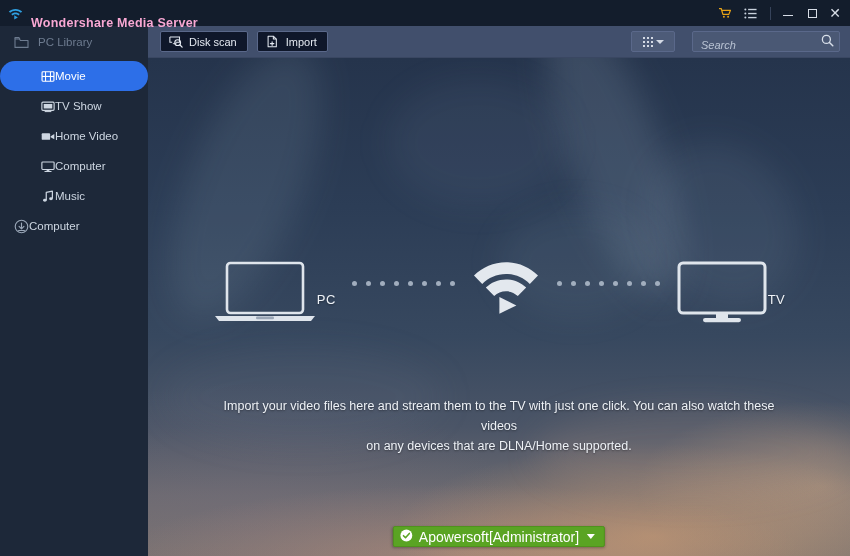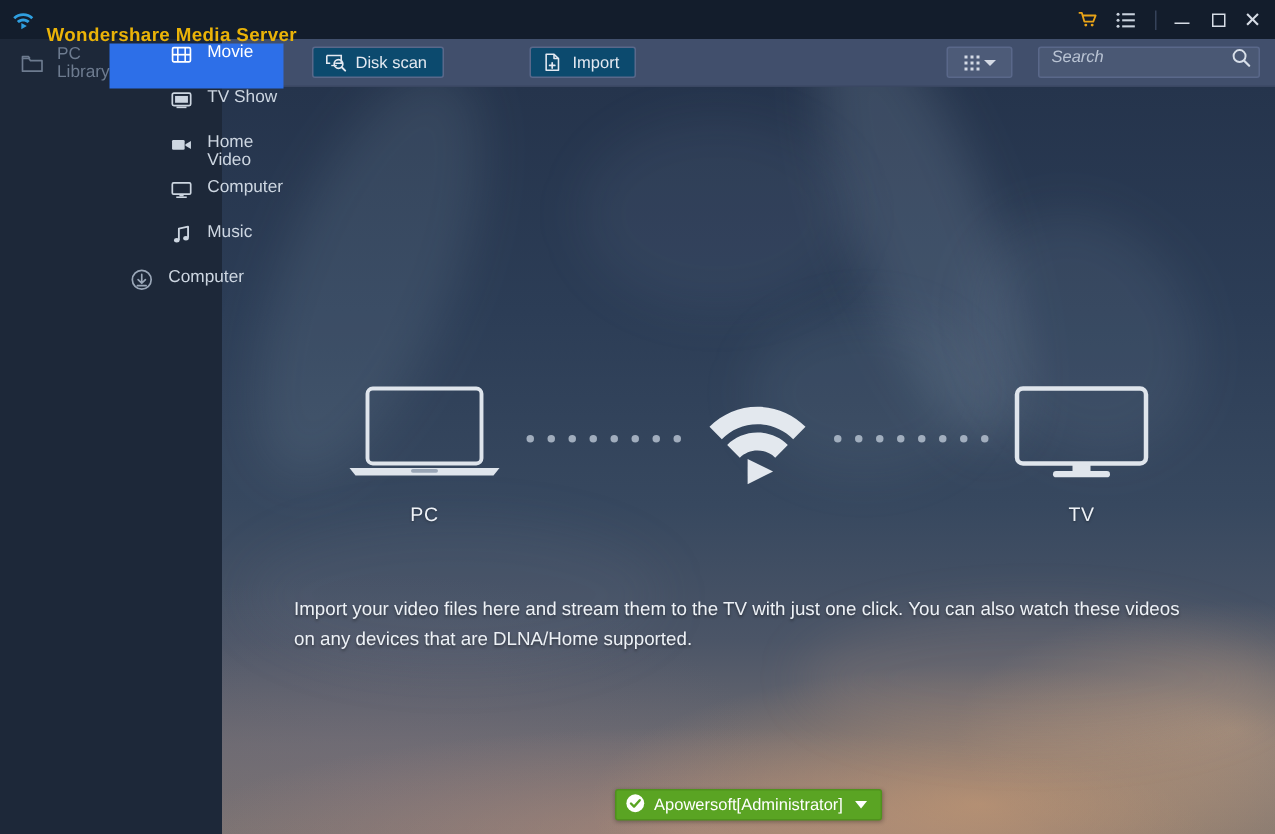--- a/index.html
+++ b/index.html
@@ -17,21 +17,21 @@
   
   .titlebar {
     height:26px; flex:0 0 26px;
     background:#131d2c;
     display:flex; align-items:center;
     padding:0 0 0 7px;
     position:relative; z-index:40;
   }
   .brand-logo { width:17px; height:15px; flex:0 0 17px; position:relative; margin-right:7px; }
   .app-title {
-    color:#eab308; font-size:12.5px; font-weight:bold;
+    color:#f9a8d4; font-size:12.5px; font-weight:bold;
     letter-spacing:.25px; white-space:nowrap;margin-top:20px;
   }
   .tb-right { margin-left:auto; display:flex; align-items:center; height:26px; }
   .tb-btn {
     width:25px; height:26px; display:flex; align-items:center; justify-content:center;
     color:#c9d2dd;
   }
   .tb-btn.cart { color:#e8a317; }
   .tb-sep { width:1px; height:13px; background:#36435a; margin:0 5px 0 7px; }
   .win-btn {
@@ -44,72 +44,72 @@
   .glyph-x { font-size:14px; line-height:1; font-weight:400; }
 
   
   .bodyrow { flex:1 1 auto; display:flex; min-height:0; }
 
   
   .sidebar {
     width:148px; flex:0 0 148px;
     background:#1d2839;
     position:relative; z-index:30;
-    display:flex; flex-direction:row;
+    display:flex; flex-direction:column;
   }
   .lib-header {
     height:32px; display:flex; align-items:center;
     padding-left:14px; gap:9px;
   }
   .lib-header .lbl { color:#6d7b8f; font-size:11.5px; }
   .nav { display:flex; flex-direction:column; padding-top:3px; }
   .nav-item {
-    height:30px; display:flex; gap:10px;
-    color:#cdd6e1; font-size:11.5px;
+    height:30px; display:flex; align-items:center; 
+    color:#cdd6e1; font-size:11.5px;border-radius:15px;
   }
   .nav-item.indent { padding-left:40px; }
   .nav-item.root { padding-left:14px; }
   .nav-item.active { background:#2d6fe8; color:#ffffff; }
   .nav-icon { width:15px; height:15px; flex:0 0 15px; display:flex; align-items:center; justify-content:center; }
 
   
   .content { flex:1 1 auto; position:relative; min-width:0; display:flex; flex-direction:column; }
 
   .toolbar {
     height:32px; flex:0 0 32px;
     background:#414f6c;
     display:flex; align-items:center;
     padding:0 10px 0 12px; gap:9px;
     position:relative; z-index:20;
     border-bottom:1px solid #3a4762;
   }
   .tool-btn {
     height:21px; padding:0 10px 0 8px;
-    background:#0c4a6e; border:1px solid #5a688a;
+    background:#0f172a; border:1px solid #5a688a;
     border-radius:2px;
     display:flex; align-items:center; gap:6px;
-    color:#e4e9f1; font-size:11px; white-space:nowrap;margin-left:48px;
+    color:#e4e9f1; font-size:11px; white-space:nowrap;
   }
   .tool-ico { width:14px; height:14px; flex:0 0 14px; display:flex; align-items:center; justify-content:center; }
   .tb-spacer { flex:1 1 auto; }
   .grid-btn {
     height:21px; width:44px;
     background:#4d5b78; border:1px solid #5a688a; border-radius:2px;
     display:flex; align-items:center; justify-content:center; gap:3px;
   }
   .grid-dots { display:grid; grid-template-columns:repeat(3,2px); gap:2px; }
   .grid-dots i { width:2px; height:2px; background:#d4dae5; display:block; }
   .caret-dn {
     width:0; height:0; border-left:4px solid transparent; border-right:4px solid transparent;
     border-top:4px solid #d4dae5;
   }
   .search-wrap {
     height:21px; width:148px; margin-left:8px;
     background:#4a5874; border:1px solid #5a688a; border-radius:2px;
-    display:flex; align-items:flex-start; padding:0 5px 0 8px;
+    display:flex; align-items:flex-end; padding:0 5px 0 8px;
   }
   .search-input {
     flex:1 1 auto; min-width:0; background:transparent; border:0; outline:none;
     color:#e6ebf3; font-size:11px; font-family:"Liberation Sans", sans-serif;
   }
   .search-input::placeholder { color:#b9c3d3; font-style:italic; opacity:1; }
 
   
   .stage { flex:1 1 auto; position:relative; overflow:hidden; }
   .bg {
@@ -128,42 +128,42 @@
   .w4 { left:34%; top:4%;   width:26%; height:26%; background:rgba(150,170,195,.07); }
   .w5 { left:50%; top:30%;  width:22%; height:22%; background:rgba(170,186,206,.08); }
   .w6 { left:2%;  top:58%;  width:40%; height:20%; background:rgba(120,130,150,.10); }
   .w7 { left:55%; top:70%;  width:45%; height:18%; background:rgba(210,170,140,.14); }
 
   
   .hero {
     position:absolute; left:0; right:0; top:198px;
     display:flex; align-items:center; justify-content:center;
   }
-  .device { display:flex; flex-direction:column; align-items:center; }
+  .device { display:flex; flex-direction:row; align-items:center; }
   .device-label {
     margin-top:10px; color:#eef2f7; font-size:13px; letter-spacing:.4px;
     text-shadow:0 1px 2px rgba(0,0,0,.35);
   }
   .dotline { display:flex; align-items:center; gap:9px; margin:0 16px; padding-bottom:22px; }
   .dotline i { width:5px; height:5px; border-radius:50%; background:#aab6c6; display:block; opacity:.92; }
   .wifi-center { padding-bottom:14px; }
 
   .caption {
     position:absolute; left:0; right:0; top:338px;
-    text-align:left; color:#edf1f6; font-size:12.5px; line-height:20px;
-    padding:0 48px; text-shadow:0 1px 2px rgba(0,0,0,.4);
+    text-align:center; color:#edf1f6; font-size:12.5px; line-height:20px;
+    padding:0 66px; text-shadow:0 1px 2px rgba(0,0,0,.4);
   }
 
   
   .status-pill {
     position:absolute; left:50%; transform:translateX(-50%); bottom:9px;
     height:21px; padding:0 9px 0 6px;
     background:#5aa423; border:1px solid #4f921d; border-radius:2px;
     display:flex; align-items:center; gap:6px;
-    color:#ffffff; font-size:11px; white-space:nowrap;
+    color:#ffffff; font-size:14px; white-space:nowrap;
     box-shadow:0 1px 3px rgba(0,0,0,.3);
   }
   .pill-caret {
     width:0;height:0;border-left:4px solid transparent;border-right:4px solid transparent;
     border-top:5px solid #ffffff; margin-left:2px;
   }
 </style>
 </head>
 <body>
 

